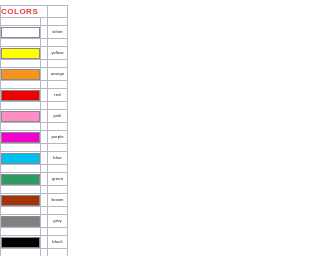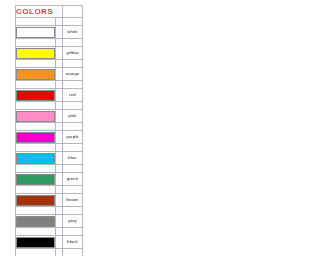--- a/index.html
+++ b/index.html
@@ -14,21 +14,21 @@
     font-family: "Liberation Sans", sans-serif;
   }
   .sheet {
     position: relative;
     width: 180px;
     height: 256px;
     background: #ffffff;
   }
   table.colors-table {
     position: absolute;
-    left: 15px;
+    left: 0;
     top: 5px;
     border-collapse: collapse;
     table-layout: fixed;
     background: #5eead4;
     border-radius: 12px;
   }
   table.colors-table td {
     border: 1px solid #b6b6c6;
     padding: 0;
     margin: 0;

